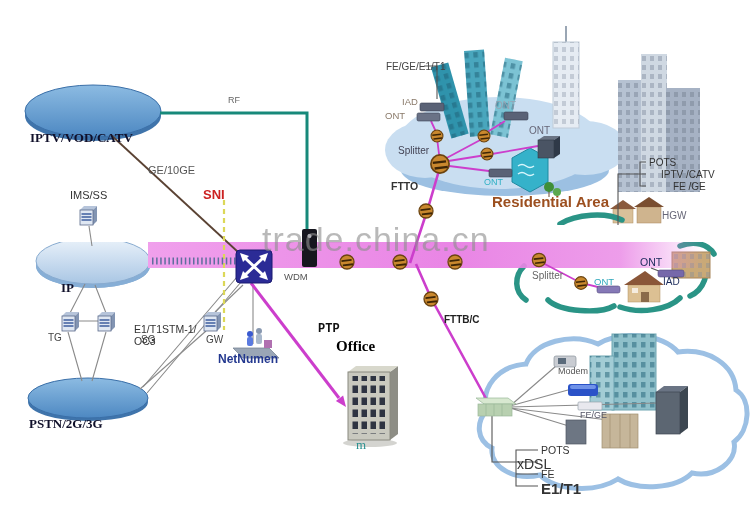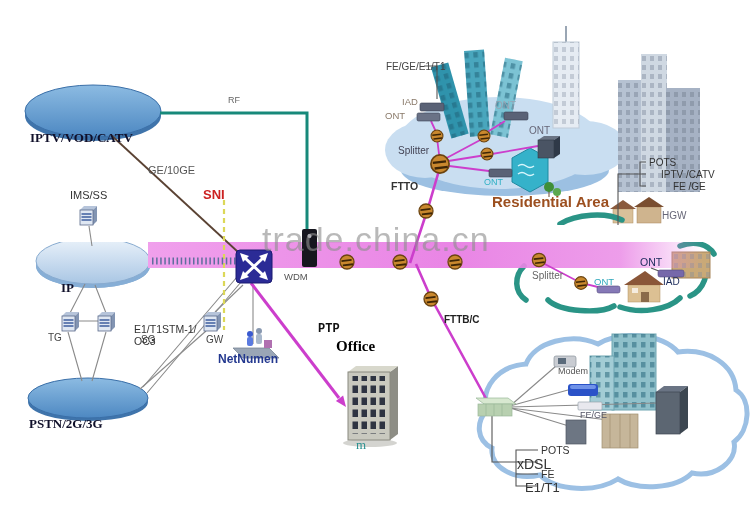--- a/index.html
+++ b/index.html
@@ -288,21 +288,21 @@
 <div class="lbl mono" style="left:318px;top:323px;font-size:12px;">PTP</div>
 <div class="lbl serifb" style="left:336px;top:338px;font-size:15px;color:#000;">Office</div>
 <div class="lbl" style="left:356px;top:438px;font-size:13px;font-family:'Liberation Serif',serif;color:#2a9090;">m</div>
 <div class="lbl" style="left:391px;top:181px;font-size:10.5px;font-weight:bold;color:#333;">FTTO</div>
 <div class="lbl" style="left:444px;top:314px;font-size:10px;font-weight:bold;color:#222;">FTTB/C</div>
 <div class="lbl" style="left:558px;top:367px;font-size:9px;color:#555;">Modem</div>
 <div class="lbl" style="left:580px;top:411px;font-size:9px;color:#556;">FE/GE</div>
 <div class="lbl" style="left:541px;top:445px;font-size:10.5px;color:#333;">POTS</div>
 <div class="lbl" style="left:517px;top:457px;font-size:14px;color:#333;">xDSL</div>
 <div class="lbl" style="left:541px;top:469px;font-size:10.5px;color:#333;">FE</div>
-<div class="lbl" style="left:525px;top:481px;font-size:13px;color:#333;">E1/T1</div>
+<div class="lbl" style="left:541px;top:481px;font-size:15px;color:#333;font-weight:bold;">E1/T1</div>
 <div class="lbl" style="left:362px;top:61px;font-size:10px;color:#444;padding-left:24px;">FE/GE/E1/T1</div>
 <div class="lbl" style="left:402px;top:97px;font-size:9.5px;color:#8a7a6a;">IAD</div>
 <div class="lbl" style="left:385px;top:111px;font-size:9.5px;color:#8a7a6a;">ONT</div>
 <div class="lbl" style="left:495px;top:100px;font-size:10px;color:#97a3b3;">ONT</div>
 <div class="lbl" style="left:529px;top:125px;font-size:10px;color:#667;">ONT</div>
 <div class="lbl" style="left:398px;top:145px;font-size:10px;color:#445;">Splitter</div>
 <div class="lbl" style="left:484px;top:178px;font-size:9px;color:#2fb0c4;">ONT</div>
 <div class="lbl title" style="left:492px;top:194px;font-size:15px;">Residential Area</div>
 <div class="lbl" style="left:649px;top:157px;font-size:10px;color:#333;">POTS</div>
 <div class="lbl" style="left:649px;top:169px;font-size:10px;color:#333;margin-left:12px;">IPTV /CATV</div>

